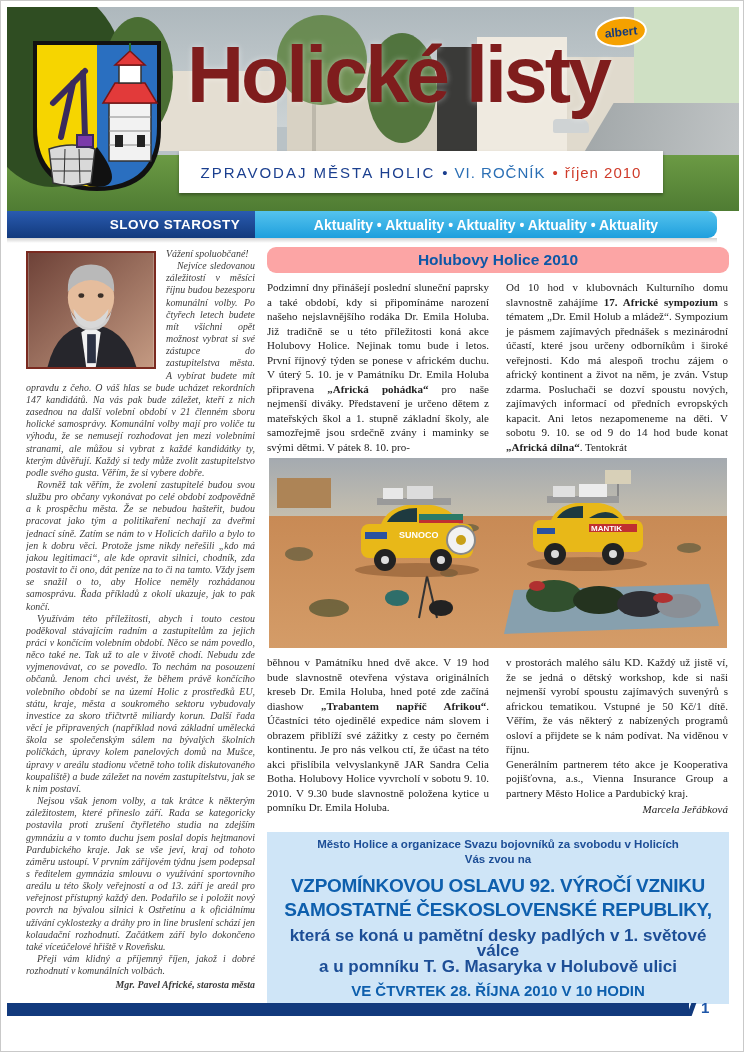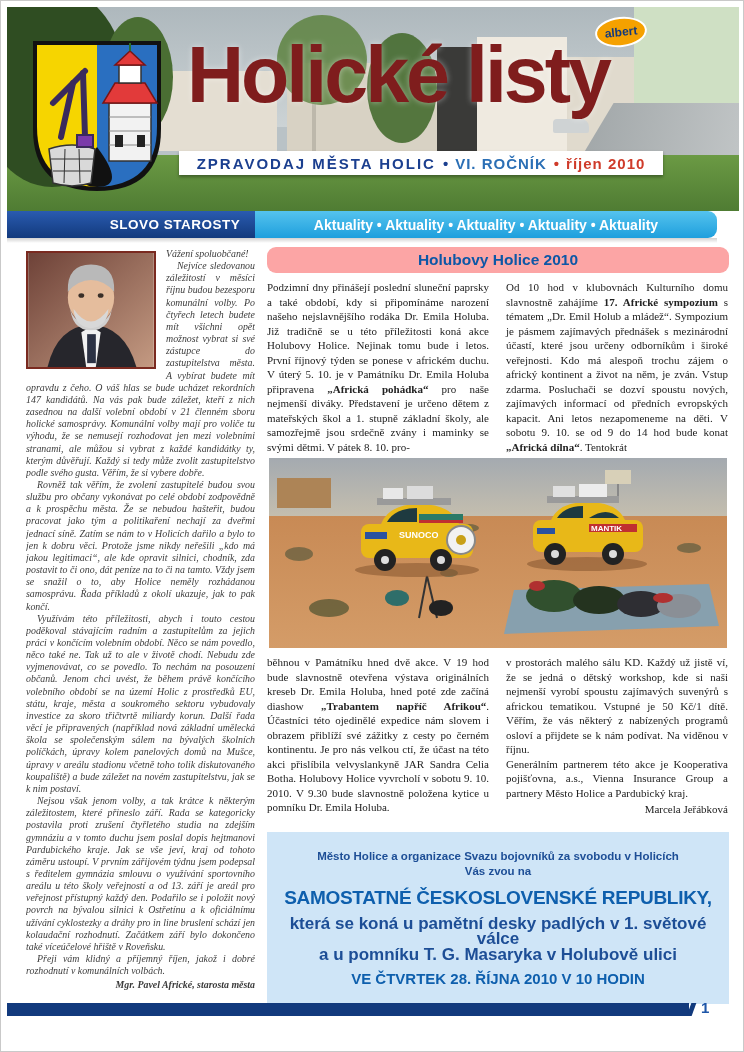--- a/index.html
+++ b/index.html
@@ -15,23 +15,23 @@
   .roadline{position:absolute;right:60px;top:150px;width:8px;height:40px;background:#e8e8e8;transform:skewX(-18deg);}
   .tree{position:absolute;border-radius:50%;}
   .trunk{position:absolute;width:4px;background:#7a746a;}
   .car-sm{position:absolute;width:36px;height:14px;background:#cfd3d4;border-radius:4px 8px 2px 2px;}
   .albert{position:absolute;right:92px;top:10px;width:48px;height:26px;background:#f5a100;border:2px solid #fff;
           border-radius:50%;transform:rotate(-6deg);color:#123a7d;font-weight:bold;font-size:12px;
           display:flex;align-items:center;justify-content:center;}
   .mast-title{position:absolute;left:180px;top:28px;width:560px;color:#7f1d1d;font-weight:bold;
           font-size:79px;letter-spacing:-3px;line-height:1;font-family:"Liberation Sans",sans-serif;
           text-shadow:0 0 6px rgba(255,255,255,.45);white-space:nowrap;}
-  .mast-strip{position:absolute;left:172px;top:144px;width:484px;height:24px;background:#fff;
+  .mast-strip{position:absolute;left:172px;top:144px;width:484px;height:42px;background:#fff;
           box-shadow:0 2px 3px rgba(0,0,0,.35);display:flex;align-items:center;justify-content:center;
-          font-weight:bold;font-size:15px;white-space:nowrap;}
+          font-weight:normal;font-size:15px;white-space:nowrap;}
   .mast-strip .l{color:#1b3f8f;letter-spacing:2px;}
   .mast-strip .sep1{color:#1b3f8f;margin:0 7px;}
   .mast-strip .m{color:#2b6fb5;letter-spacing:1px;}
   .mast-strip .sep2{color:#cf3b2a;margin:0 7px;}
   .mast-strip .r{color:#cf3b2a;letter-spacing:1px;}
   .coa{position:absolute;left:20px;top:30px;}
   
   .navbar{position:absolute;left:6px;top:210px;width:732px;height:27px;}
   .nav-left{position:absolute;left:0;top:0;width:248px;height:27px;
             background:linear-gradient(#2a5bb0,#123a7d);display:flex;align-items:center;justify-content:center;
@@ -51,21 +51,21 @@
   .signature{text-align:right;font-weight:bold;margin-top:2px !important;}
   
   .rightcol{position:absolute;left:266px;top:246px;width:462px;}
   .art-band{height:26px;background:#fca5a5;border-radius:9px;display:flex;align-items:center;justify-content:center;
           color:#0d57a6;font-weight:bold;font-size:15.5px;margin-bottom:7px;}
   .cols{display:flex;gap:17px;font-family:"Liberation Serif",serif;font-size:11px;line-height:14.55px;
           color:#222;text-align:justify;}
   .cols .c{width:222px;}
   .cols1{height:174px;margin-bottom:4px;overflow:hidden;}
   .cols2{height:170px;margin-bottom:7px;overflow:hidden;}
-  .author{text-align:right;margin-top:2px;}
+  .author{text-align:right;font-style:italic;margin-top:2px;}
   .art-photo{width:458px;height:190px;margin:0 0 7px 2px;display:block;}
   
   .annc{height:172px;background:#cfe5f7;color:#1d4e96;text-align:center;font-weight:bold;
         display:flex;flex-direction:column;justify-content:center;gap:1px;}
   .annc .s{font-size:11.5px;line-height:14px;}
   .annc .h{color:#0e5fad;font-size:19px;line-height:22.5px;letter-spacing:-.3px;}
   .annc .d{font-size:17px;line-height:15px;}
   .annc .w{color:#0e5fad;font-size:15px;margin-top:7px;}
   .gap8{height:7px;} .gap6{height:5px;}
   
@@ -280,20 +280,21 @@
         <div>v prostorách malého sálu KD. Každý už jistě ví, že se jedná o dětský workshop, kde si naši nejmenší vyrobí spoustu zajímavých suvenýrů s africkou tematikou. Vstupné je 50 Kč/1 dítě. Věřím, že vás některý z nabízených programů osloví a přijdete se k nám podívat. Na viděnou v říjnu.</div>
         <div>Generálním partnerem této akce je Kooperativa pojišťovna, a.s., Vienna Insurance Group a partnery Město Holice a Pardubický kraj.</div>
         <div class="author">Marcela Jeřábková</div>
       </div>
     </div>
 
     <div class="annc">
       <div class="s">Město Holice a organizace Svazu bojovníků za svobodu v Holicích</div>
       <div class="s">Vás zvou na</div>
       <div class="gap8"></div>
+      <div class="h">VZPOMÍNKOVOU OSLAVU 92. VÝROČÍ VZNIKU</div>
       <div class="h">SAMOSTATNÉ ČESKOSLOVENSKÉ REPUBLIKY,</div>
       <div class="gap6"></div>
       <div class="d">která se koná u pamětní desky padlých v 1. světové válce</div>
       <div class="d">a u pomníku T. G. Masaryka v Holubově ulici</div>
       <div class="w">VE ČTVRTEK 28. ŘÍJNA 2010 V 10 HODIN</div>
     </div>
   </div>
 
   <div class="foot-bar"></div>
   <div class="foot-notch"></div>

